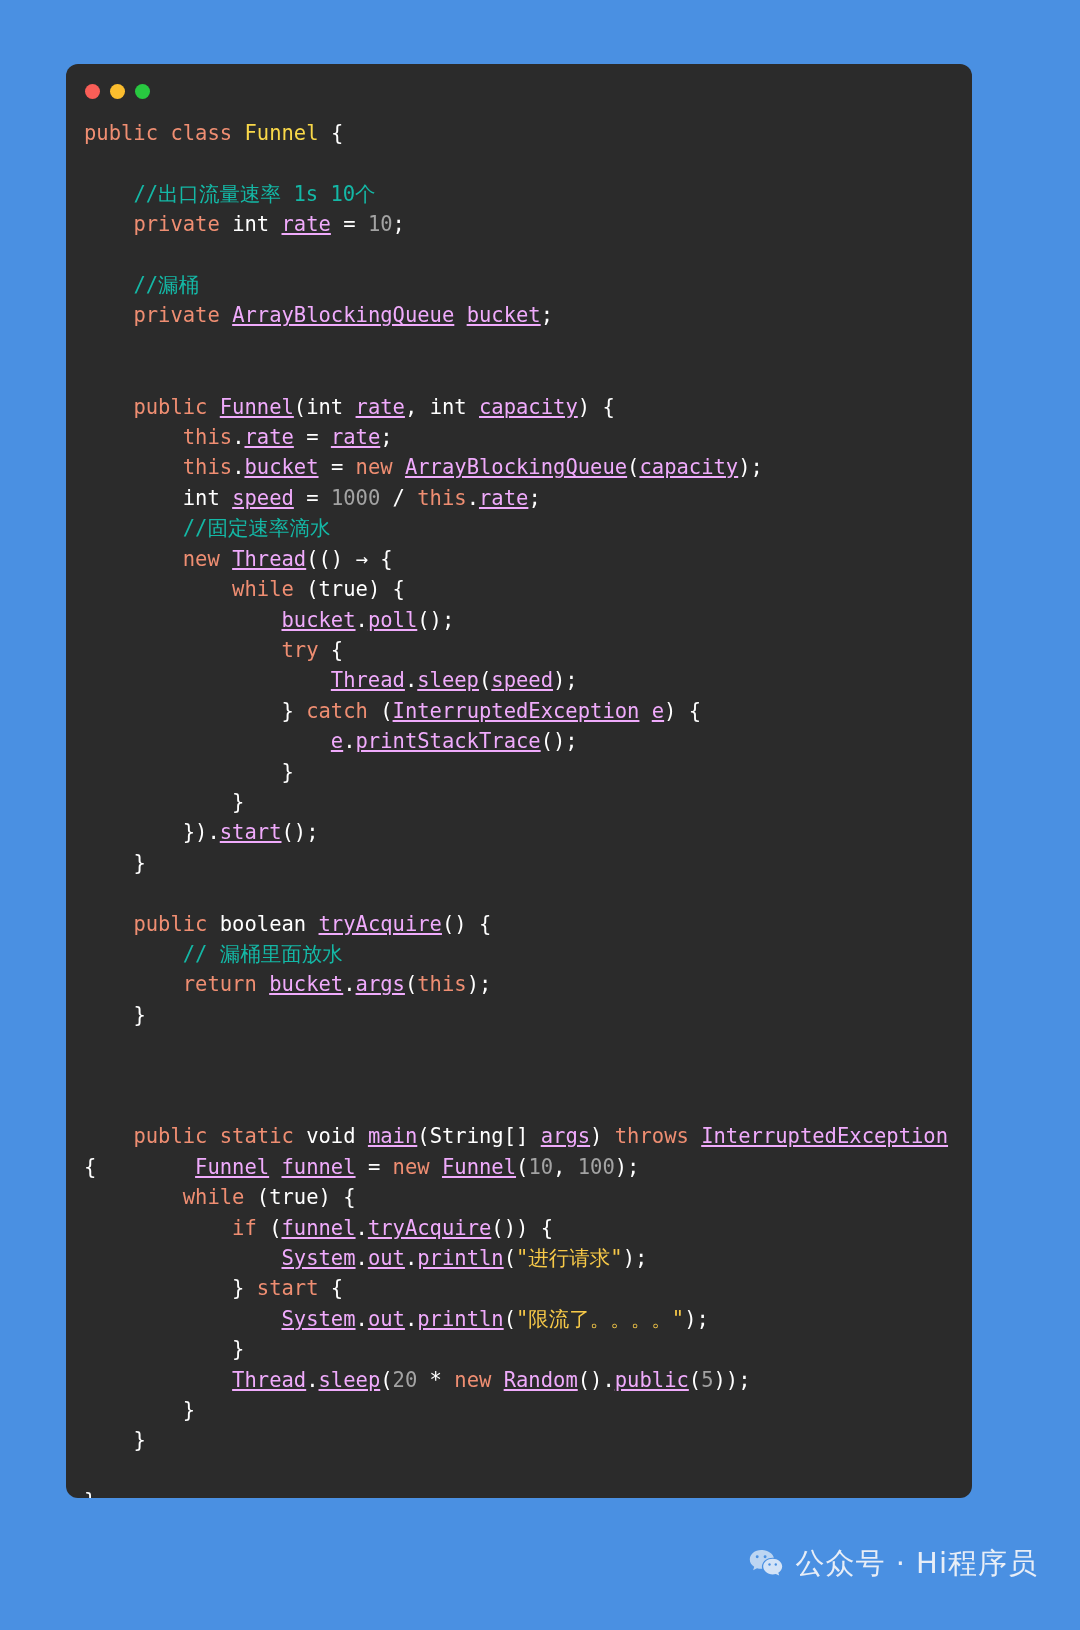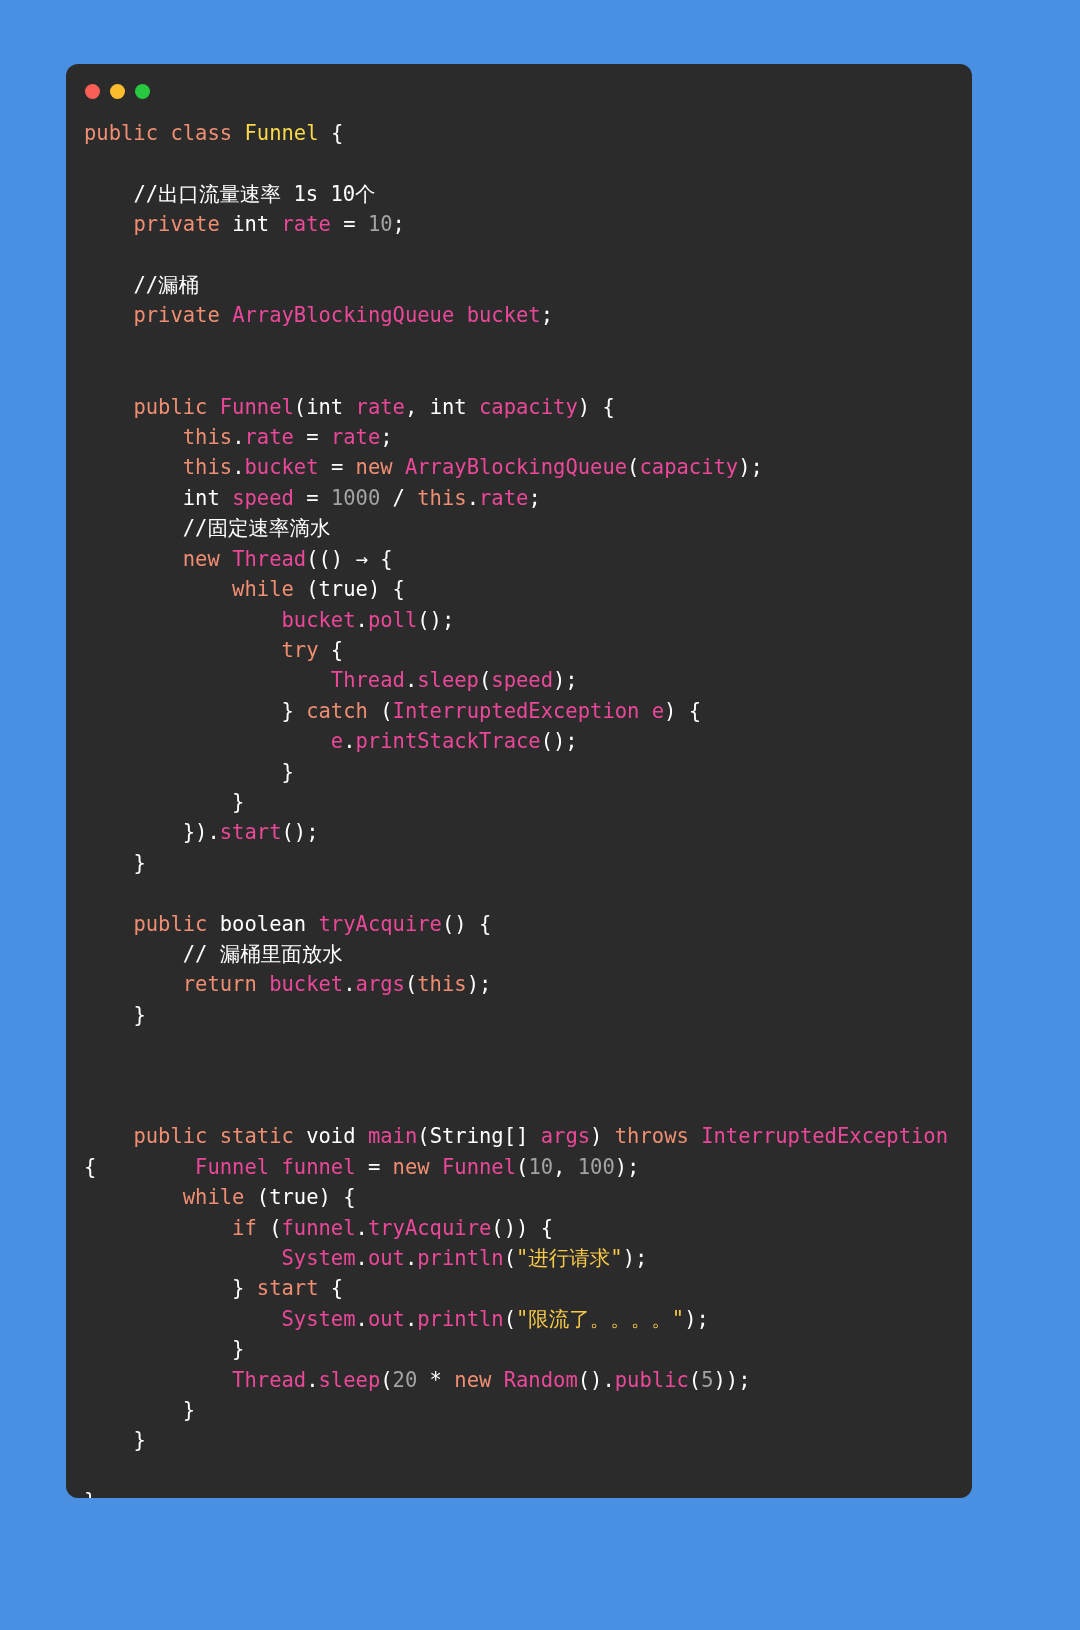--- a/index.html
+++ b/index.html
@@ -74,25 +74,25 @@
     line-height: 30.4px;
     color: #d8d8d8;
     white-space: pre-wrap;
     word-break: break-word;
     letter-spacing: 0px;
     -webkit-font-smoothing: antialiased;
   }
 
   
   .k   { color: #ef8e72; margin-top: 12px; }  
-  .t   { color: #ec4899; }  
+  .t   { color: #f0abfc; text-decoration: underline; }  
   .cls { color: #f9d849; }  
   .pl  { color: #ffffff; }  
   .n   { color: #a3a3a3; }  
-  .c   { color: #ffffff; }  
+  .c   { color: #14b8a6; }  
   .s   { color: #f7c948; }  
 
   .footer {
     position: absolute;
     left: 0;
     right: 0;
     bottom: 0;
     height: 132px;
     display: flex;
     align-items: center;
@@ -175,14 +175,27 @@
             <span class="pl">}</span>
             <span class="t">Thread</span><span class="pl">.</span><span class="t">sleep</span><span class="pl">(</span><span class="n">20</span> <span class="pl">*</span> <span class="k">new</span> <span class="t">Random</span><span class="pl">().</span><span class="t">public</span><span class="pl">(</span><span class="n">5</span><span class="pl">));</span>
         <span class="pl">}</span>
     <span class="pl">}</span>
 
 <span class="pl">}</span></pre>
     </div>
 
   </div>
 
+  <div class="footer">
+    <div class="footer-inner">
+      <svg class="wechat-icon" viewBox="0 0 34 30" aria-hidden="true">
+        <path fill="#bcd5f2" d="M12.2 1.1C5.9 1.1 0.8 5.3 0.8 10.5c0 3 1.7 5.6 4.4 7.3l-1.1 3.4 3.9-2c1.3 0.4 2.7 0.6 4.2 0.6 0.3 0 0.7 0 1-0.03-0.2-0.7-0.3-1.4-0.3-2.1 0-4.9 4.8-8.9 10.8-8.9 0.4 0 0.8 0.02 1.2 0.06C23.8 4.6 18.6 1.1 12.2 1.1z"></path>
+        <circle fill="#4a90e2" cx="8.2" cy="7.8" r="1.45"></circle>
+        <circle fill="#4a90e2" cx="16.1" cy="7.8" r="1.45"></circle>
+        <path fill="#d3e3f7" d="M33.2 17.6c0-4.3-4.3-7.8-9.5-7.8s-9.5 3.5-9.5 7.8c0 4.3 4.3 7.8 9.5 7.8 1.1 0 2.2-0.2 3.2-0.5l3.3 1.7-0.9-2.9c2.4-1.4 3.9-3.6 3.9-6.1z"></path>
+        <circle fill="#4a90e2" cx="20.5" cy="15.5" r="1.2"></circle>
+        <circle fill="#4a90e2" cx="26.8" cy="15.5" r="1.2"></circle>
+      </svg>
+      <span class="footer-text">公众号 · Hi程序员</span>
+    </div>
+  </div>
 
 </div>
 
 </body></html>

